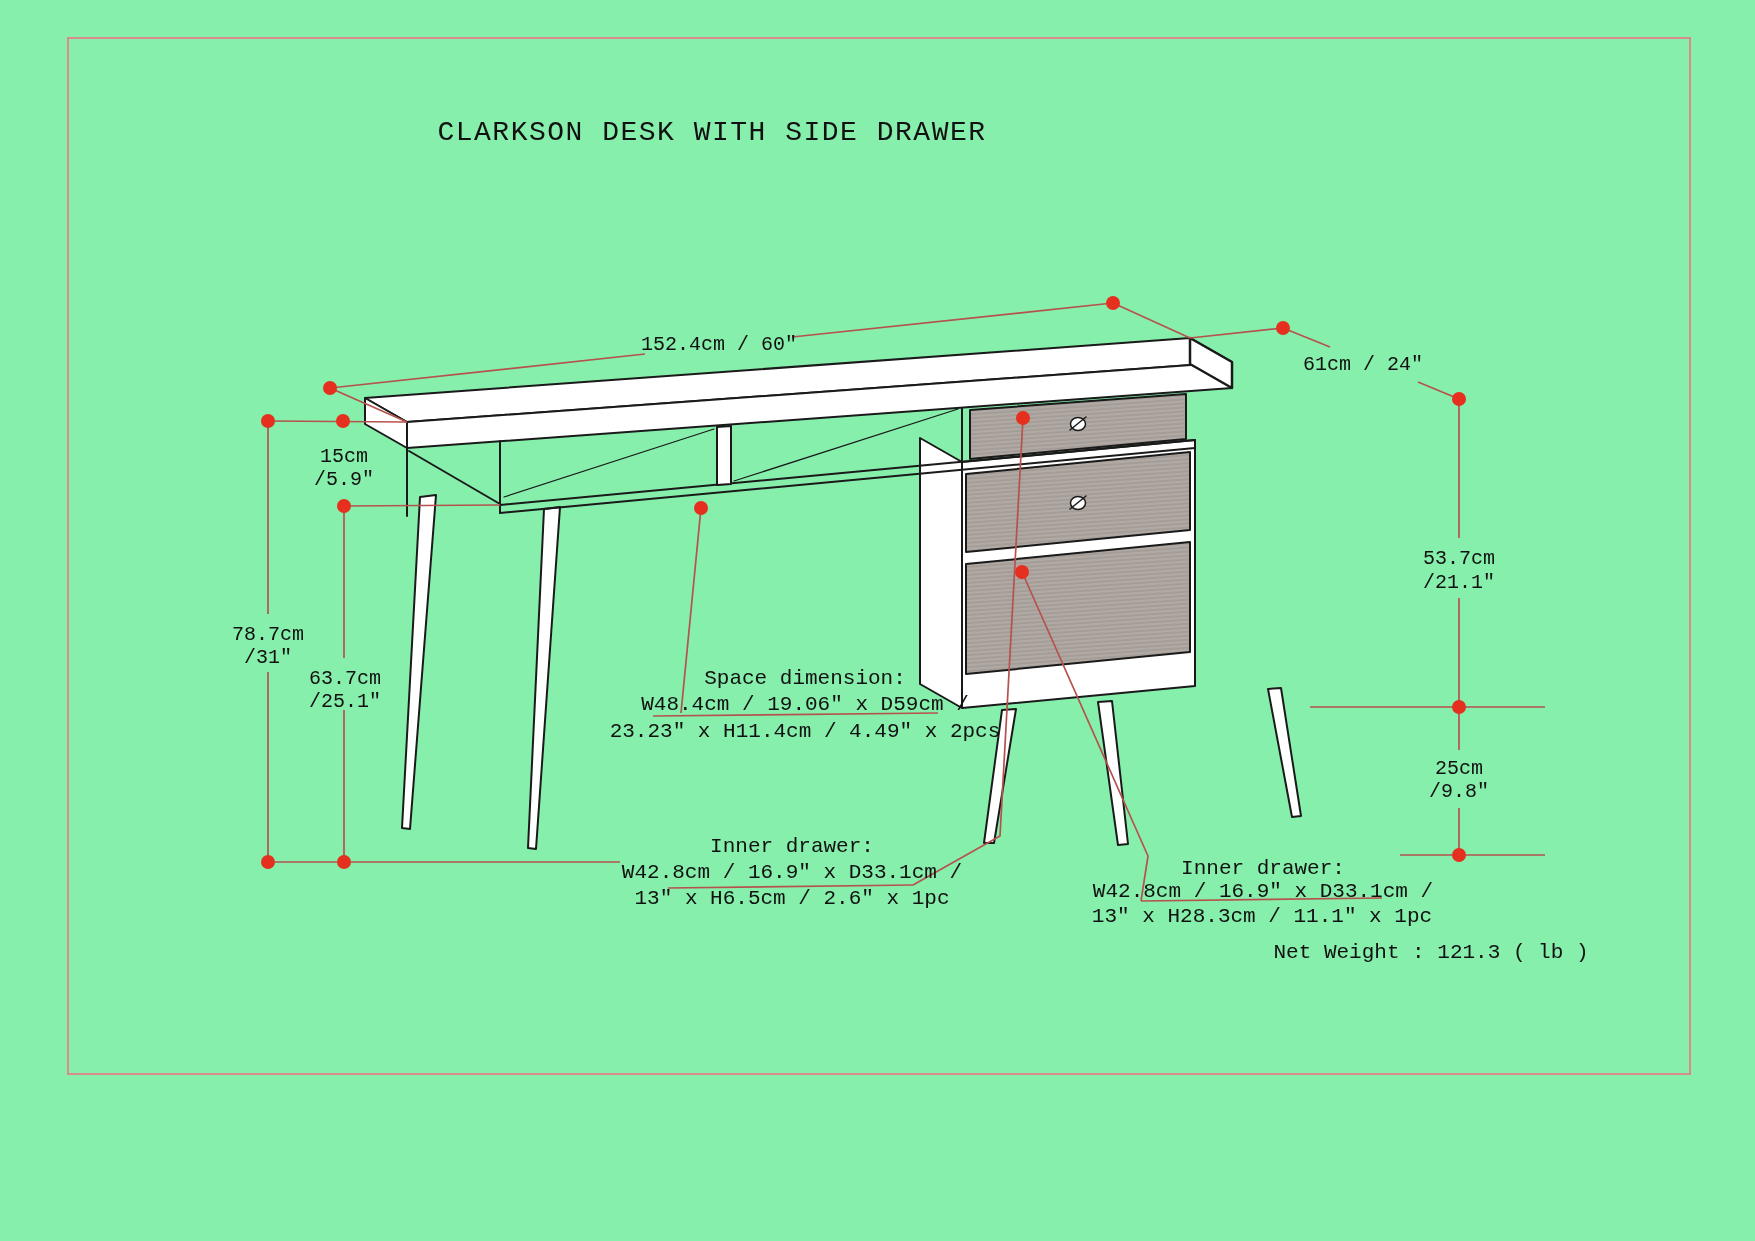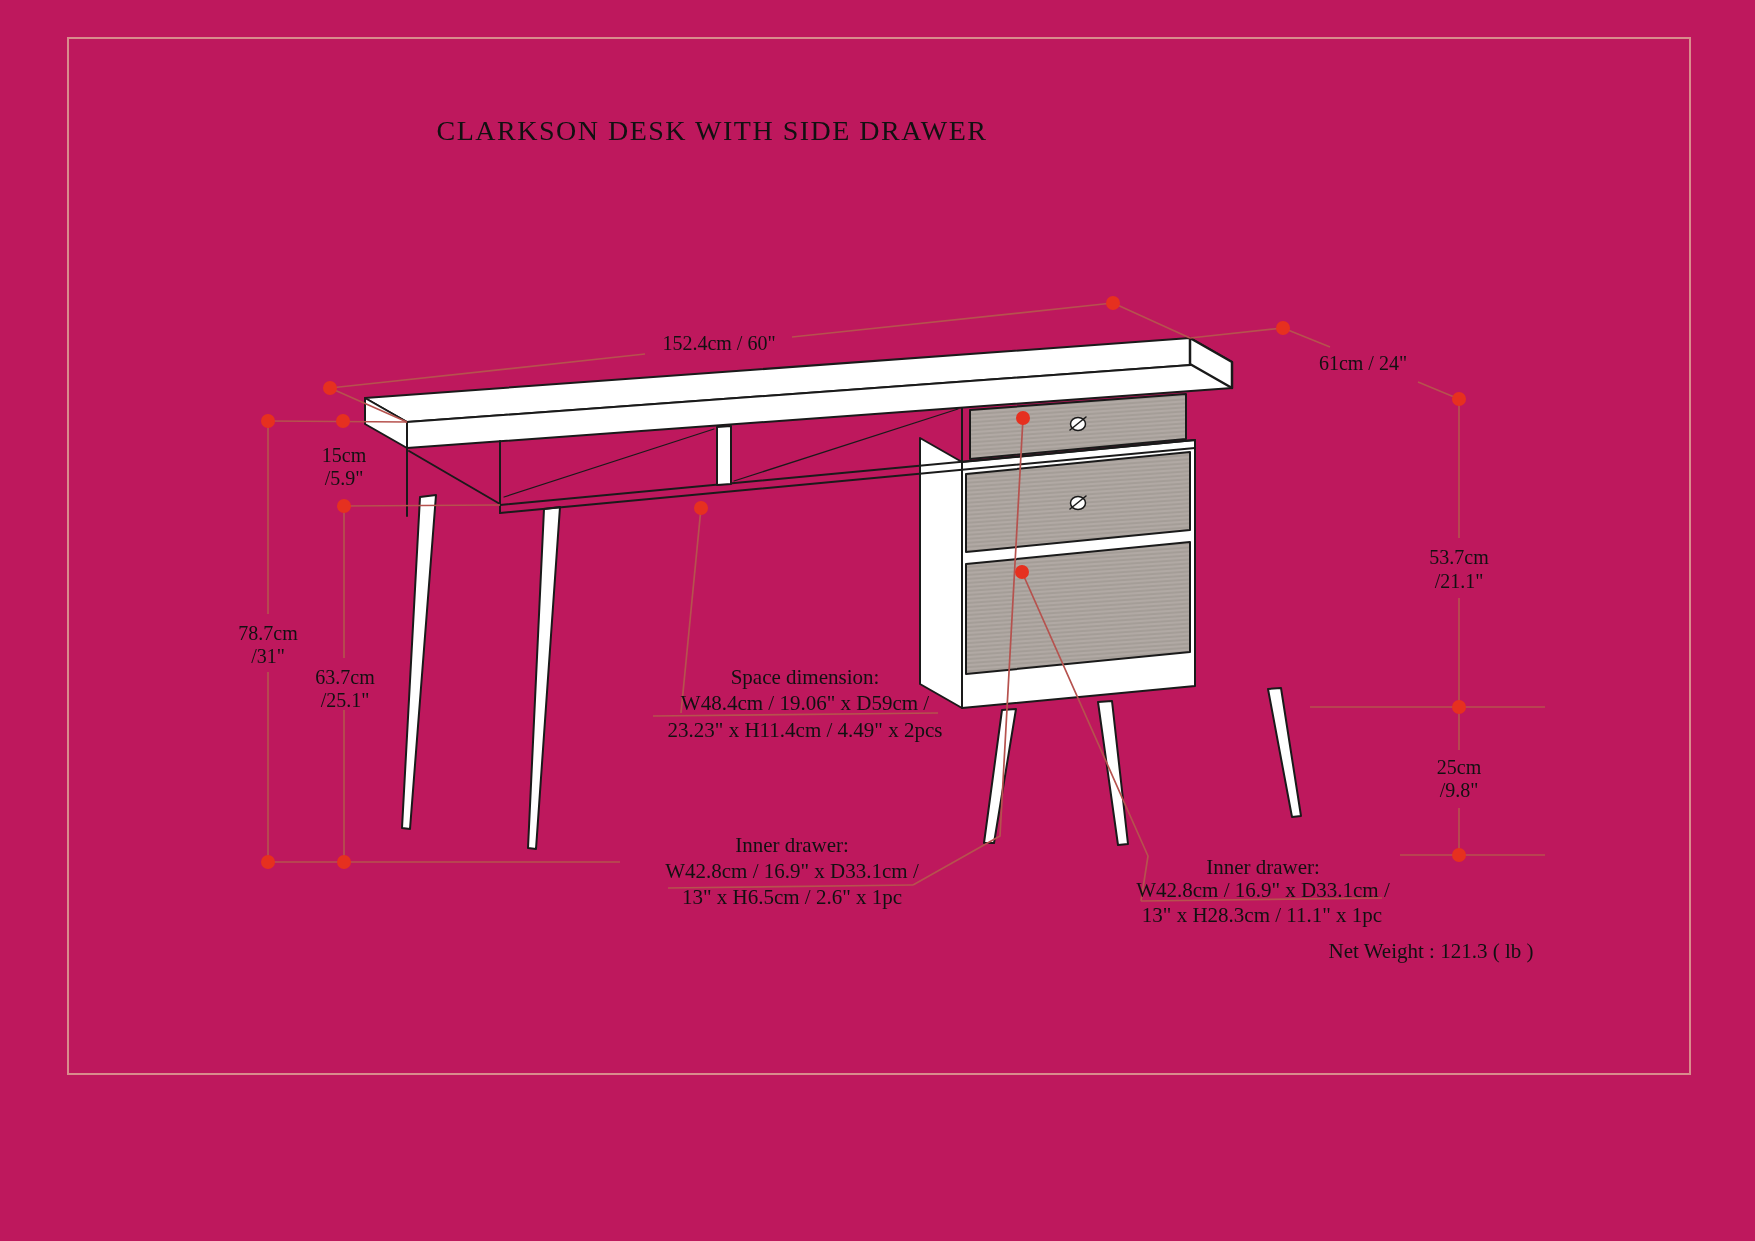--- a/index.html
+++ b/index.html
@@ -1,17 +1,17 @@
 <!DOCTYPE html>
 <html><head>
 <meta charset="utf-8">
 <style>
   html,body{margin:0;padding:0;background:#fff;}
-  .stage{position:relative;width:1755px;height:1241px;background:#be185d;overflow:hidden;
-         font-family:Liberation Serif, serif;}
+  .stage{position:relative;width:1755px;height:1241px;background:#86efac;overflow:hidden;
+         font-family:Liberation Mono, monospace;}
   .page-border{position:absolute;left:67px;top:37px;width:1620px;height:1034px;
                border:2px solid #d98c8c;}
   svg text{fill:#111;}
   .title-text{font-size:28px;letter-spacing:1.5px;}
   .dimtext{font-size:20px;}
   .notetext{font-size:21px;}
   .dim{stroke:#b6524e;stroke-width:1.7;fill:none;}
   .ink{stroke:#1a1a1a;stroke-linejoin:round;stroke-linecap:round;}
 </style>
 </head>

